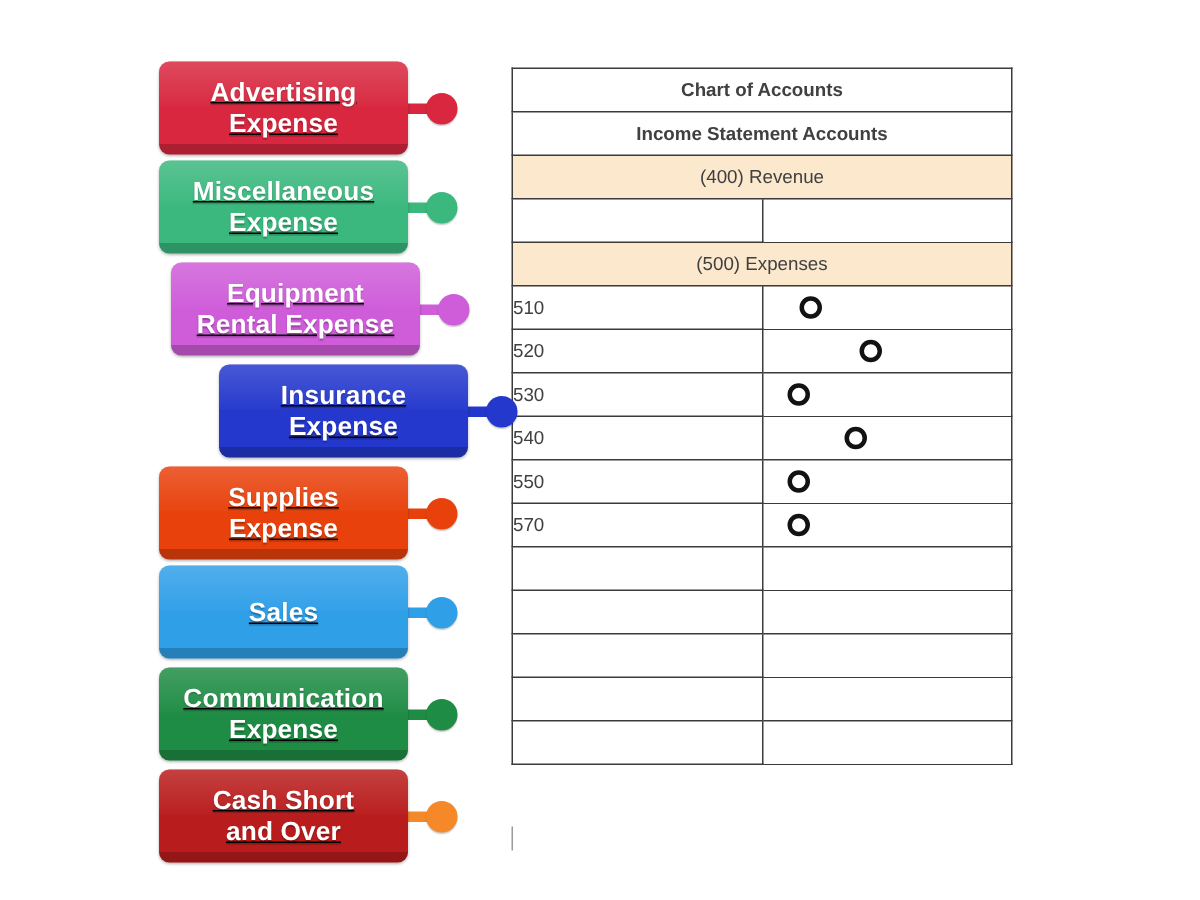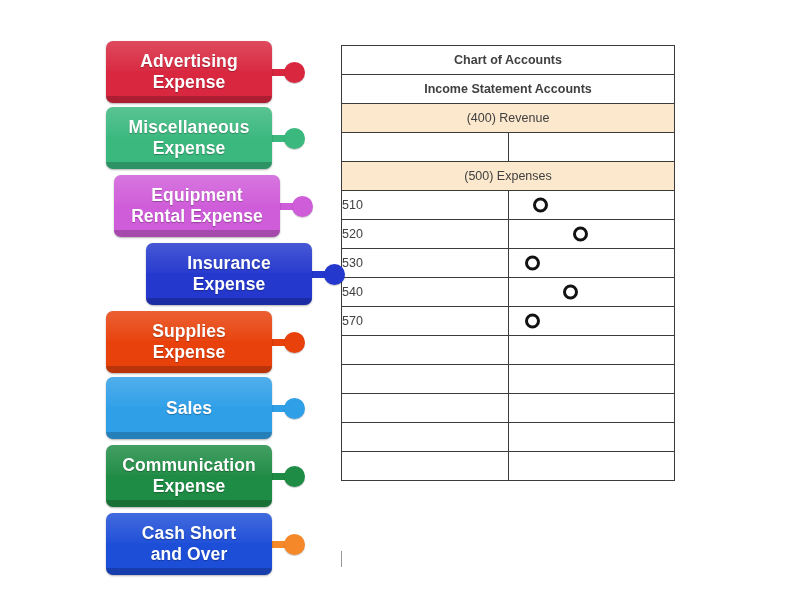--- a/index.html
+++ b/index.html
@@ -26,20 +26,21 @@
     height: 600px;
   }
 
   .tile-row {
     position: absolute;
     left: 106px;
     width: 215px;
     height: 76px;
     display: flex;
     align-items: center;
+    text-decoration: underline;
   }
 
   .tile {
     position: relative;
     width: 166px;
     height: 62px;
     border-radius: 7px;
     display: flex;
     align-items: center;
     justify-content: center;
@@ -222,21 +223,21 @@
     <div class="tile-row" style="top: 438px;">
       <div class="tile" style="background: rgb(31, 140, 69);">
         <span class="tile-text">Communication<br>Expense</span>
       </div>
       <div class="connector">
         <div class="stem" style="background: rgb(31, 140, 69);"></div>
         <div class="knob" style="background: rgb(31, 140, 69);"></div>
       </div>
     </div>
     <div class="tile-row" style="top: 506px;">
-      <div class="tile" style="background: #1d4ed8;">
+      <div class="tile" style="background: #b91c1c;">
         <span class="tile-text">Cash Short<br>and Over</span>
       </div>
       <div class="connector">
         <div class="stem" style="background: rgb(245, 137, 42);"></div>
         <div class="knob" style="background: rgb(245, 137, 42);"></div>
       </div>
     </div>
   </div>
 
 <table id="coa-table">
@@ -272,20 +273,26 @@
       <tr>
         <td class="code-cell">530</td>
         <td class="drop-cell">
           <div class="drop-marker" style="left: 16px;"></div>
         </td>
       </tr>
       <tr>
         <td class="code-cell">540</td>
         <td class="drop-cell">
           <div class="drop-marker" style="left: 54px;"></div>
+        </td>
+      </tr>
+      <tr>
+        <td class="code-cell">550</td>
+        <td class="drop-cell">
+          <div class="drop-marker" style="left: 16px;"></div>
         </td>
       </tr>
       <tr>
         <td class="code-cell">570</td>
         <td class="drop-cell">
           <div class="drop-marker" style="left: 16px;"></div>
         </td>
       </tr>
       <tr>
         <td class="code-cell"></td>

